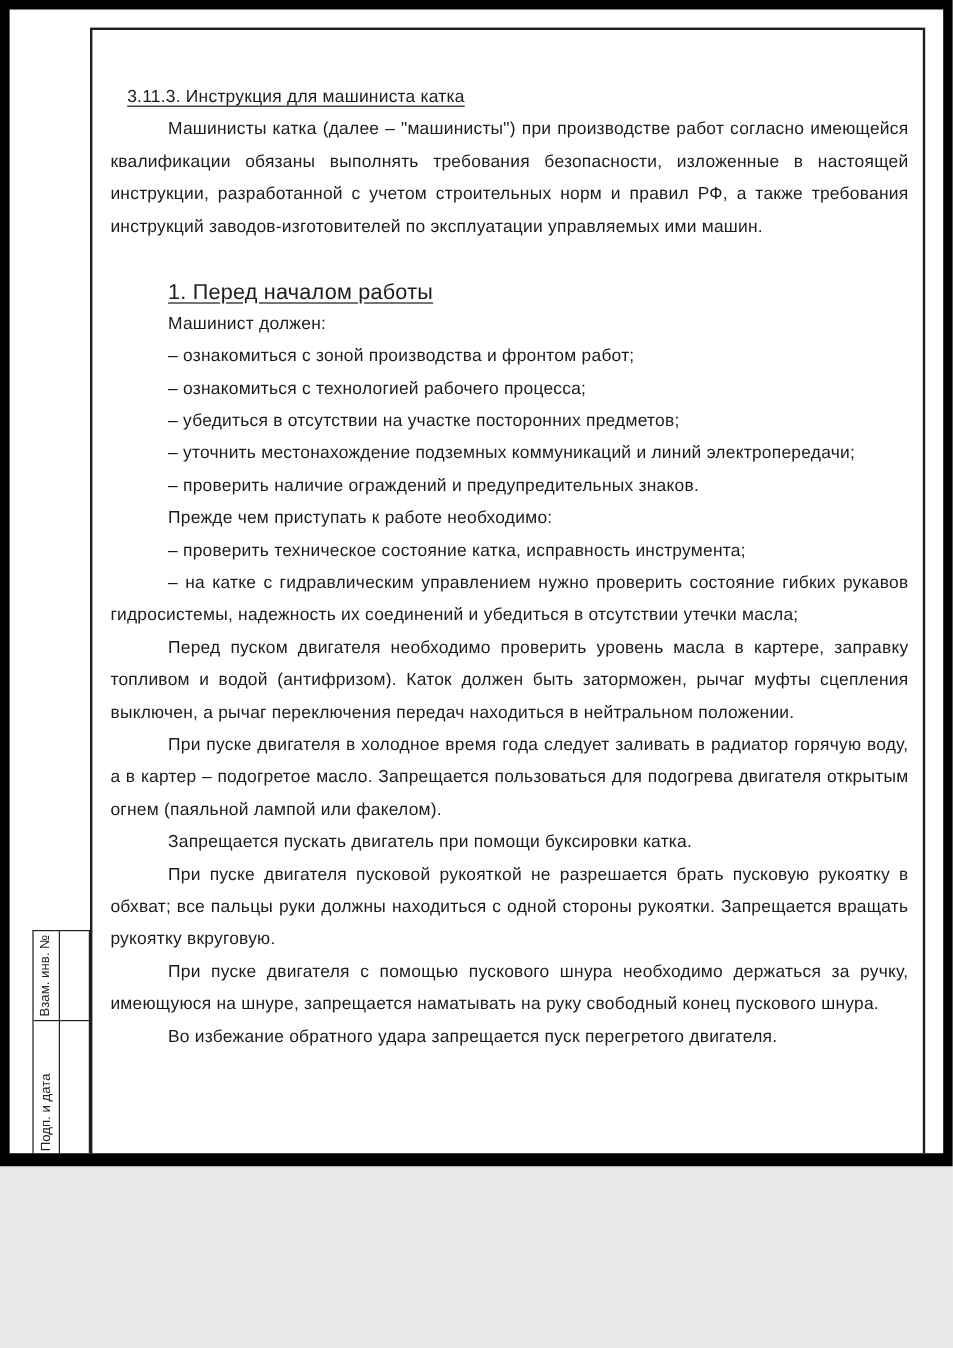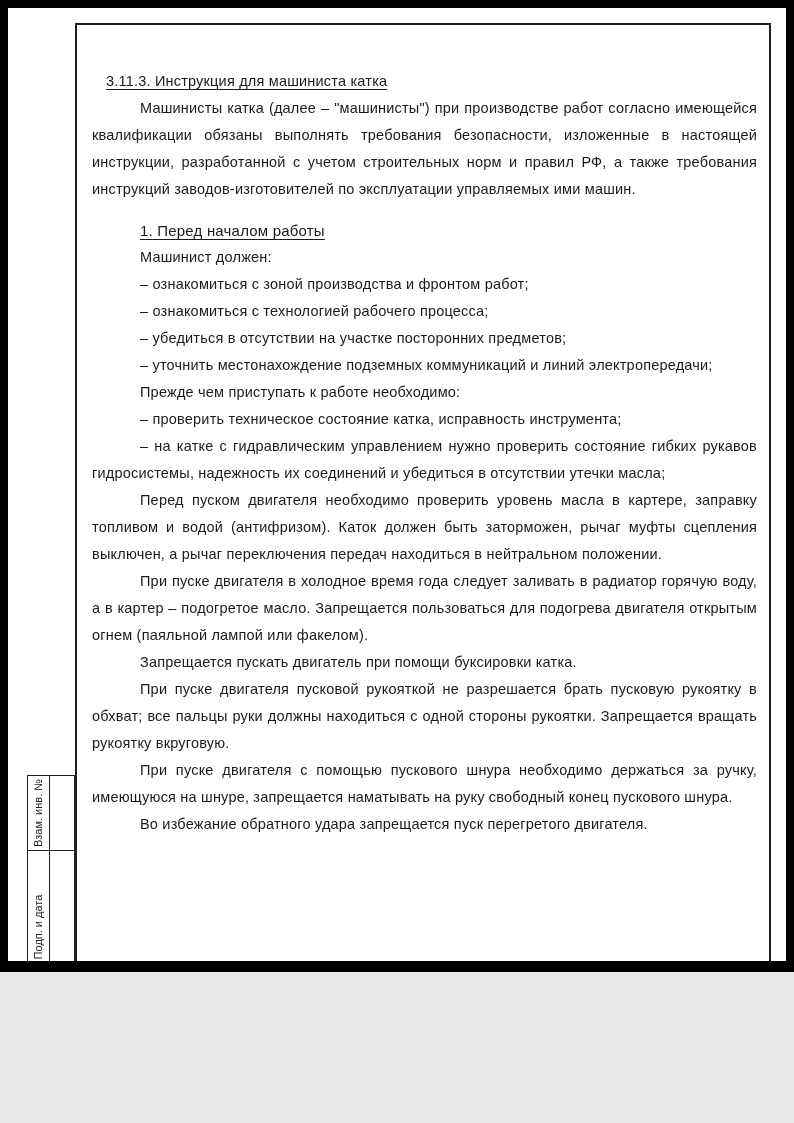--- a/index.html
+++ b/index.html
@@ -33,23 +33,23 @@
   }
   .doc-heading {
     font-weight: normal;
     font-size: 14.5px;
     text-indent: 14px;
     text-decoration: underline;
     text-underline-offset: 3px;
   }
   .sub-heading {
     font-weight: normal;
-    font-size: 15px;
+    font-size: 18px;
     text-indent: 48px;
-    margin-top: 14px;
+    margin-top: 27px;
     text-decoration: underline;
     text-underline-offset: 3px;
   }
   .para {
     text-indent: 48px;
     text-align: justify;
   }
   
   .side-stamp {
     position: absolute;
@@ -129,20 +129,21 @@
     <div class="content">
       <div class="doc-heading">3.11.3. Инструкция для машиниста катка</div>
       <p class="para">Машинисты катка (далее – "машинисты") при производстве работ согласно имеющейся квалификации обязаны выполнять требования безопасности, изложенные в настоящей инструкции, разработанной с учетом строительных норм и правил РФ, а также требования инструкций заводов-изготовителей по эксплуатации управляемых ими машин.</p>
 
       <div class="sub-heading">1. Перед началом работы</div>
       <p class="para">Машинист должен:</p>
       <p class="para">– ознакомиться с зоной производства и фронтом работ;</p>
       <p class="para">– ознакомиться с технологией рабочего процесса;</p>
       <p class="para">– убедиться в отсутствии на участке посторонних предметов;</p>
       <p class="para">– уточнить местонахождение подземных коммуникаций и линий электропередачи;</p>
+      <p class="para">– проверить наличие ограждений и предупредительных знаков.</p>
 
       <p class="para">Прежде чем приступать к работе необходимо:</p>
       <p class="para">– проверить техническое состояние катка, исправность инструмента;</p>
       <p class="para">– на катке с гидравлическим управлением нужно проверить состояние гибких рукавов гидросистемы, надежность их соединений и убедиться в отсутствии утечки масла;</p>
 
       <p class="para">Перед пуском двигателя необходимо проверить уровень масла в картере, заправку топливом и водой (антифризом). Каток должен быть заторможен, рычаг муфты сцепления выключен, а рычаг переключения передач находиться в нейтральном положении.</p>
       <p class="para">При пуске двигателя в холодное время года следует заливать в радиатор горячую воду, а в картер – подогретое масло. Запрещается пользоваться для подогрева двигателя открытым огнем (паяльной лампой или факелом).</p>
       <p class="para">Запрещается пускать двигатель при помощи буксировки катка.</p>
       <p class="para">При пуске двигателя пусковой рукояткой не разрешается брать пусковую рукоятку в обхват; все пальцы руки должны находиться с одной стороны рукоятки. Запрещается вращать рукоятку вкруговую.</p>
       <p class="para">При пуске двигателя с помощью пускового шнура необходимо держаться за ручку, имеющуюся на шнуре, запрещается наматывать на руку свободный конец пускового шнура.</p>

